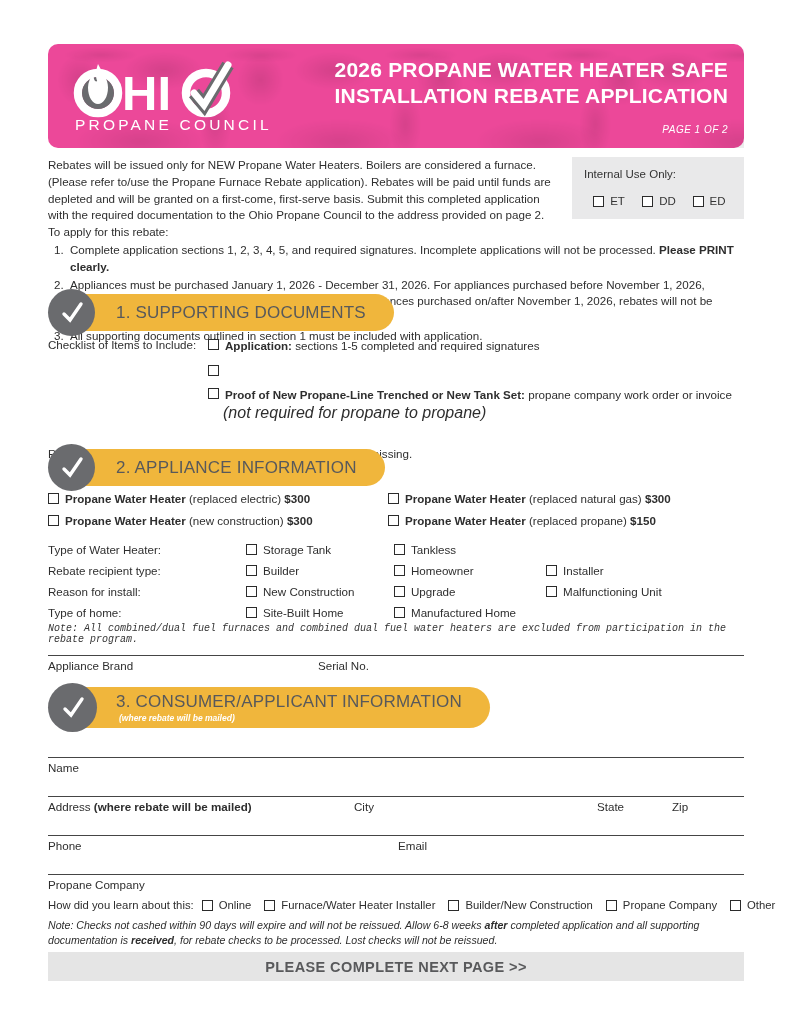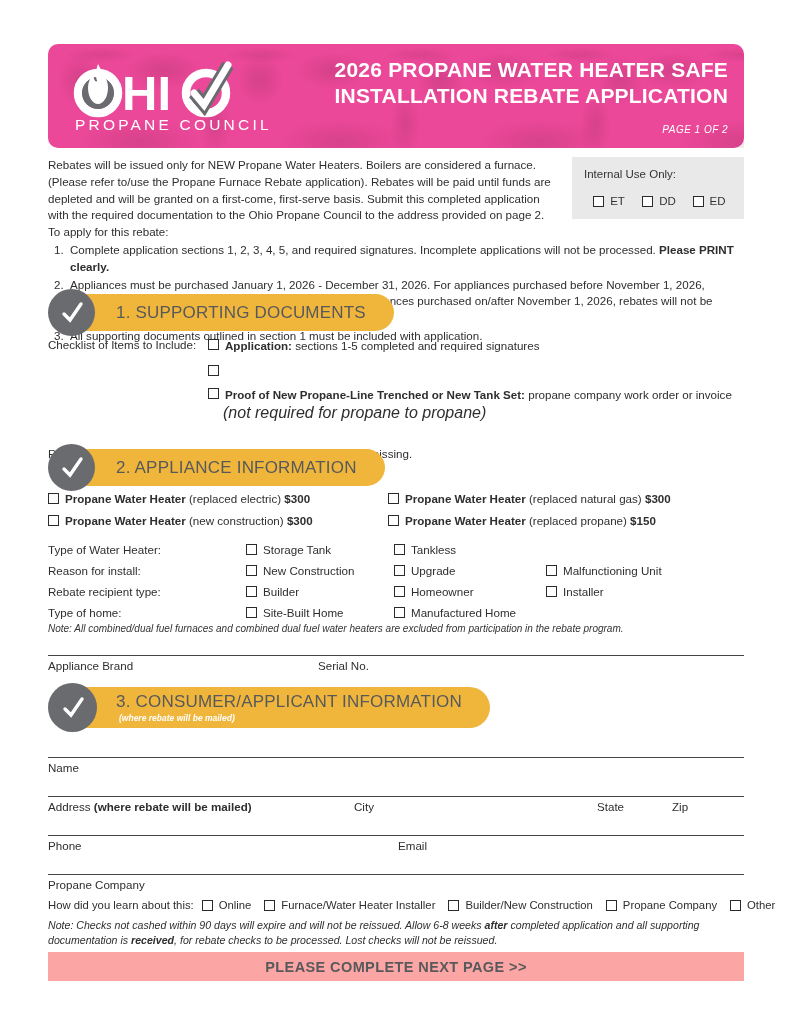--- a/index.html
+++ b/index.html
@@ -74,37 +74,37 @@
 
   
   .rebate-grid{
     left:48px;top:492px;width:696px;display:grid;
     grid-template-columns:340px 1fr;row-gap:9px;font-size:11.6px;
   }
   .opt{display:flex;align-items:center;white-space:nowrap;}
   .attr-rows{left:48px;top:539px;width:696px;font-size:11.6px;}
   .attr-row{display:grid;grid-template-columns:198px 148px 152px 1fr;height:21px;align-items:center;}
   .note-sm{font-size:10px;font-style:italic;color:#333;}
-  .s2-note{left:48px;top:623px;width:696px;}
+  .s2-note{left:48px;top:623px;width:696px;font-family:Liberation Mono, monospace;}
 
   .field-line{border-top:1.6px solid #454545;left:48px;width:696px;}
   .field-labels{position:relative;padding-top:3px;font-size:11.6px;height:16px;}
   .fl{position:absolute;top:3px;white-space:nowrap;}
 
   
   .learn-row{left:48px;top:899px;width:696px;display:flex;align-items:flex-end;font-size:11.3px;}
   .learn-row .lbl{margin-right:8px;white-space:nowrap;}
   .learn-row .opt{margin-right:13px;}
   .learn-row .other-wrap{flex:1;display:flex;align-items:flex-end;margin-right:0;}
   .other-line{flex:1;border-bottom:1.6px solid #2b2b2b;height:11px;margin-left:2px;}
 
   .s3-note{left:48px;top:918px;width:696px;font-size:10.6px;font-style:italic;line-height:1.4;color:#2e2e2e;}
 
   .footer-banner{
-    left:48px;top:952px;width:696px;height:29px;background:#fca5a5;
+    left:48px;top:952px;width:696px;height:29px;background:#e5e5e5;
     display:flex;align-items:center;justify-content:center;
     font-size:14.5px;font-weight:bold;color:#58595b;letter-spacing:.4px;
   }
   b{font-weight:bold;}
 </style>
 </head>
 <body>
 
 <div class="abs header">
   <div class="logo">
@@ -230,47 +230,47 @@
         <span class="cb"></span>
         <span>Storage Tank</span>
       </span>
     <span class="opt">
         <span class="cb"></span>
         <span>Tankless</span>
       </span>
     <span></span>
   </div>
   <div class="attr-row">
+    <span>Rebate recipient type:</span>
+    <span class="opt">
+        <span class="cb"></span>
+        <span>Builder</span>
+      </span>
+    <span class="opt">
+        <span class="cb"></span>
+        <span>Homeowner</span>
+      </span>
+    <span class="opt">
+        <span class="cb"></span>
+        <span>Installer</span>
+      </span>
+  </div>
+  <div class="attr-row">
     <span>Reason for install:</span>
     <span class="opt">
         <span class="cb"></span>
         <span>New Construction</span>
       </span>
     <span class="opt">
         <span class="cb"></span>
         <span>Upgrade</span>
       </span>
     <span class="opt">
         <span class="cb"></span>
         <span>Malfunctioning Unit</span>
-      </span>
-  </div>
-  <div class="attr-row">
-    <span>Rebate recipient type:</span>
-    <span class="opt">
-        <span class="cb"></span>
-        <span>Builder</span>
-      </span>
-    <span class="opt">
-        <span class="cb"></span>
-        <span>Homeowner</span>
-      </span>
-    <span class="opt">
-        <span class="cb"></span>
-        <span>Installer</span>
       </span>
   </div>
   <div class="attr-row">
     <span>Type of home:</span>
     <span class="opt">
         <span class="cb"></span>
         <span>Site-Built Home</span>
       </span>
     <span class="opt">
         <span class="cb"></span>

